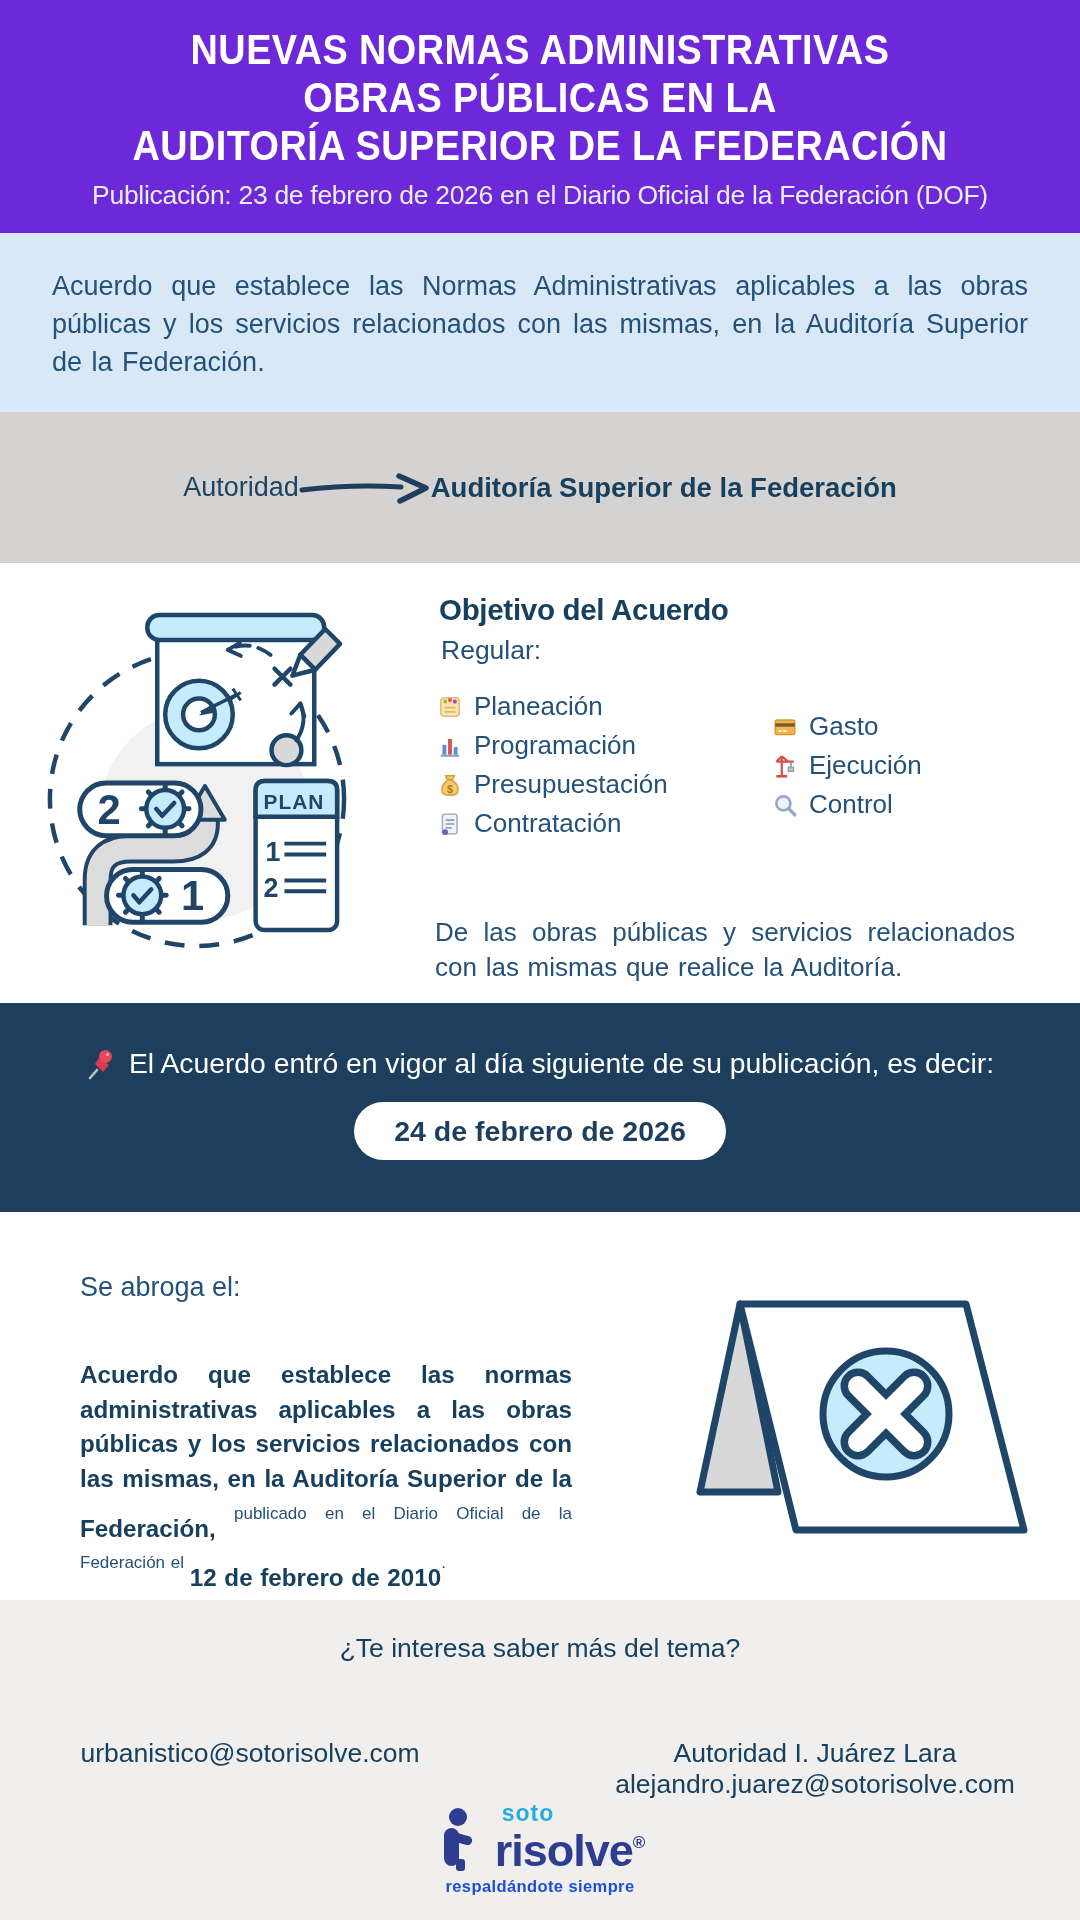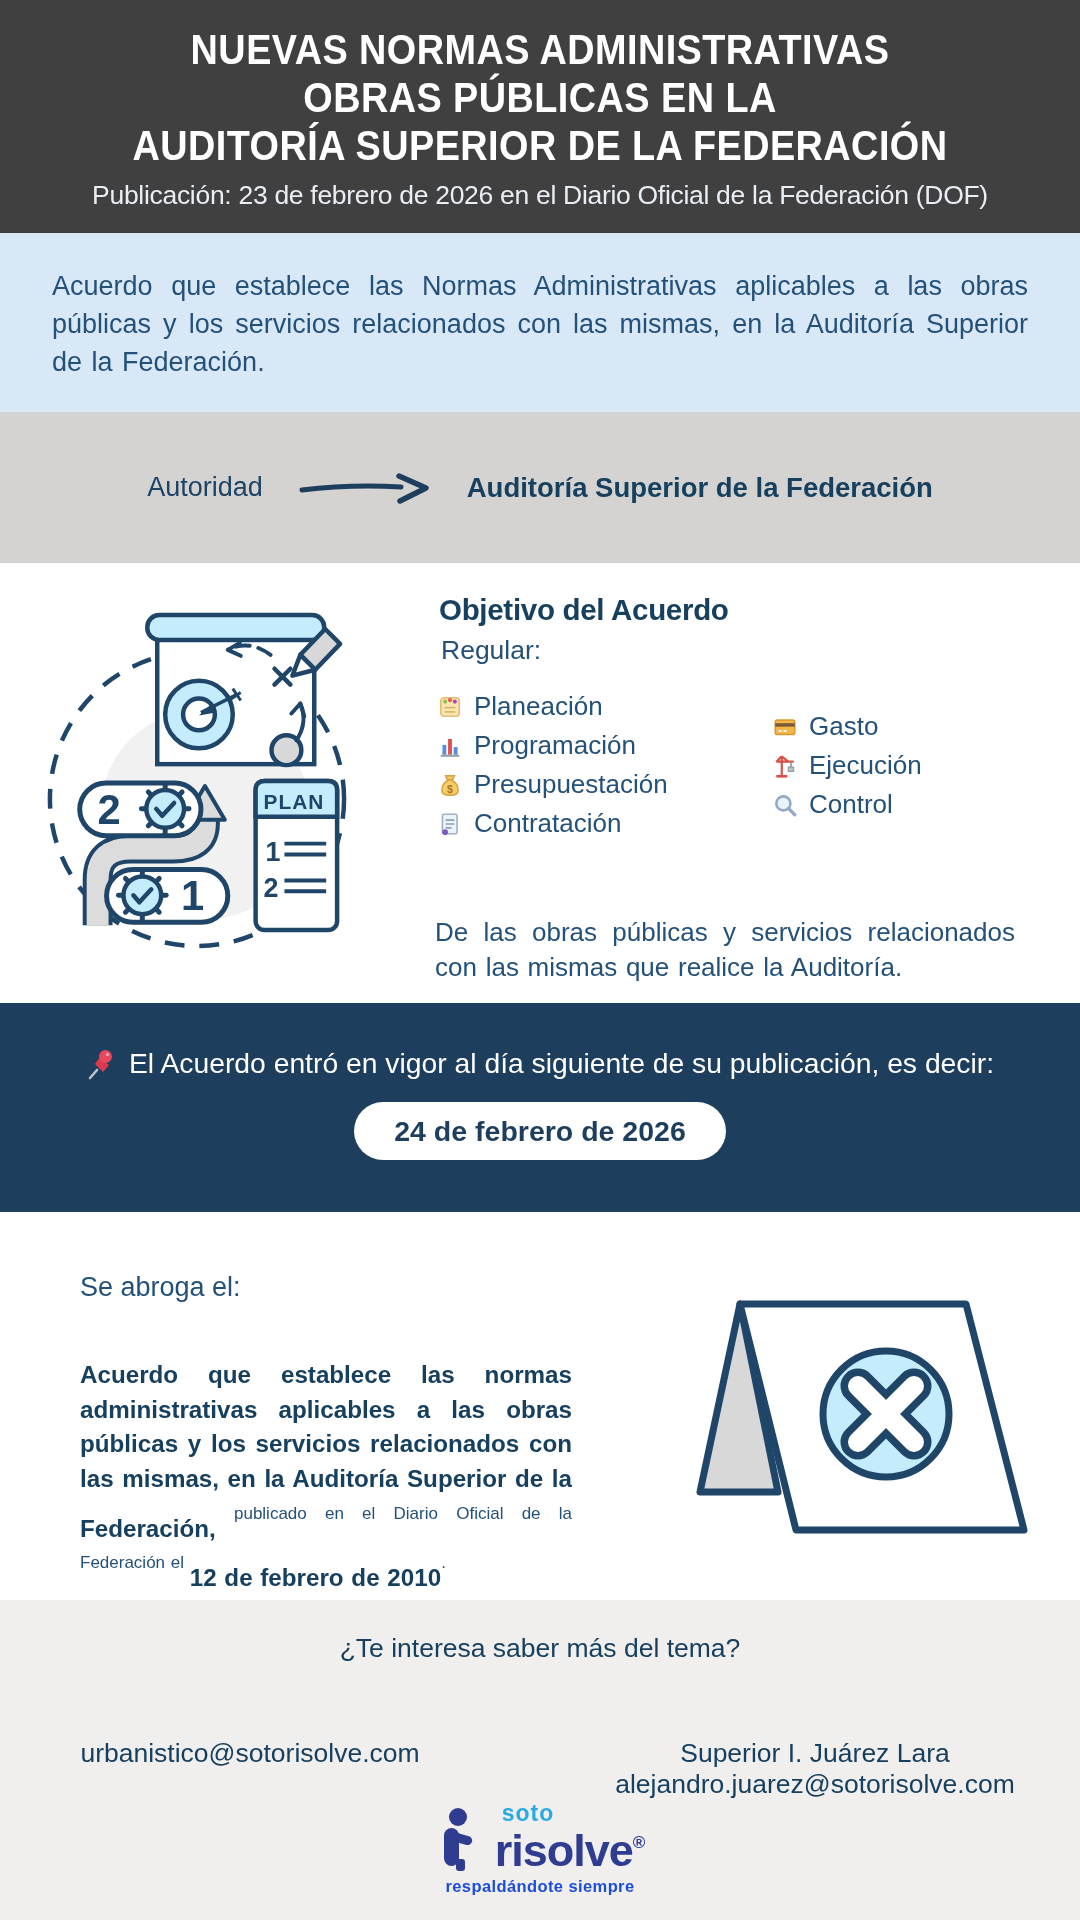--- a/index.html
+++ b/index.html
@@ -1,33 +1,33 @@
 <!DOCTYPE html>
 <html><head>
 <meta charset="utf-8">
 <style>
   html,body{margin:0;padding:0;background:#888;}
   .page{position:relative;width:1080px;height:1920px;margin:0 auto;background:#ffffff;
         font-family:"Liberation Sans",sans-serif;overflow:hidden;}
   .page section, .page header, .page footer{position:absolute;left:0;right:0;}
 
   
-  .hdr{top:0;height:233px;background:#404040;color:#fff;text-align:center;}
+  .hdr{top:0;height:233px;background:#6d28d9;color:#fff;text-align:center;}
   .hdr .title{margin-top:25px;font-weight:bold;font-size:43px;line-height:48px;
               transform:scaleX(.88);transform-origin:50% 0;letter-spacing:.5px;}
   .hdr .subtitle{margin-top:11px;font-size:26.5px;letter-spacing:-.3px;color:#e9eef5;}
 
   
   .intro{top:233px;height:179px;background:#d9e8f7;}
   .intro p{margin:0;padding:34px 52px 0 52px;font-size:27px;line-height:38px;
            color:#24517a;text-align:justify;word-spacing:2px;}
 
   
   .auth{top:412px;height:151px;background:#d4d3d1;display:flex;align-items:center;
-        justify-content:center;gap:36px;}
+        justify-content:center;}
   .auth .lbl{font-size:27px;color:#1d4365;}
   .auth .val{font-size:27.5px;font-weight:bold;color:#17405f;}
 
   
   .obj{top:563px;height:440px;background:#fff;}
   .obj > *{position:absolute;}
   .obj .illus{left:36px;top:40px;}
   .obj h2{left:435px;top:26px;margin:4px;font-size:29.5px;color:#17405f;letter-spacing:-.3px;}
   .obj .lead{left:441px;top:72px;font-size:26.5px;color:#24517a;}
   .obj ul{list-style:none;margin:0;padding:0;}
@@ -266,21 +266,21 @@
     </svg>
   </section>
 
   <footer class="ftr">
     <div class="q q1">¿Te interesa saber más del tema?</div>
 
     <div class="person person-0">
       <div>urbanistico@sotorisolve.com</div>
     </div>
     <div class="person person-1">
-      <div>Superior I. Juárez Lara</div>
+      <div>Autoridad I. Juárez Lara</div>
       <div>alejandro.juarez@sotorisolve.com</div>
     </div>
 
     <div class="logo-wrap">
       <div class="logo-row">
         <svg width="42" height="66" viewBox="0 0 42 66">
           <circle cx="23" cy="10" r="9" fill="#2e3d8f"></circle>
           <rect x="9" y="21" width="15" height="38" rx="7.5" fill="#2e3d8f"></rect>
           <rect x="19" y="25" width="20" height="9" rx="4.5" fill="#2e3d8f" transform="rotate(16 19 25)"></rect>
           <rect x="21" y="52" width="9" height="12" rx="3" fill="#2e3d8f"></rect>

